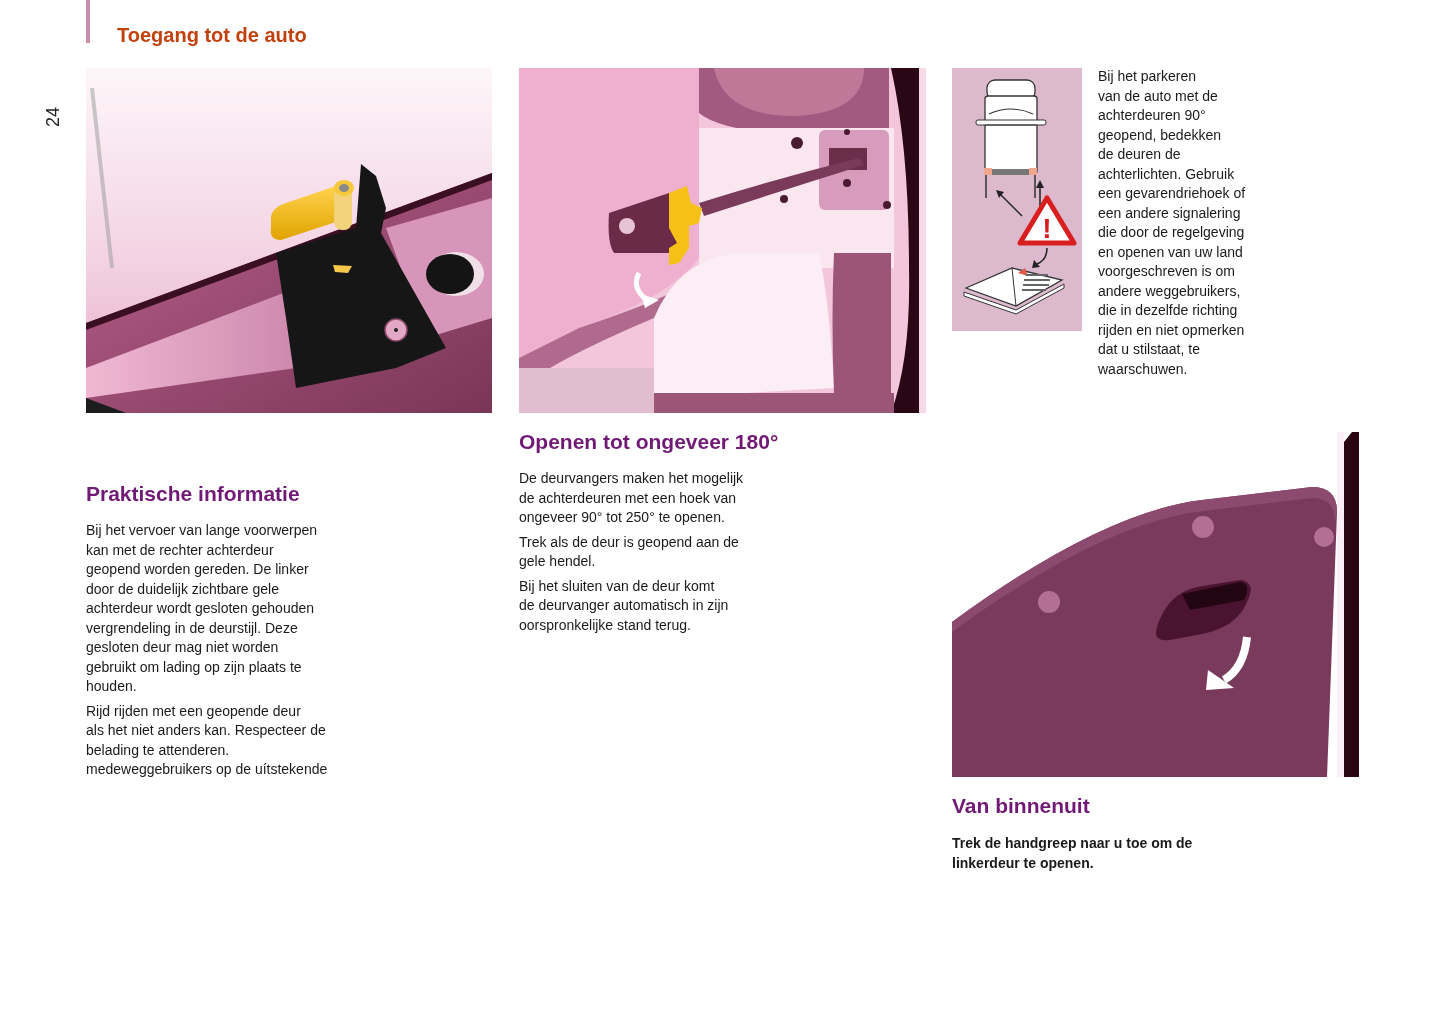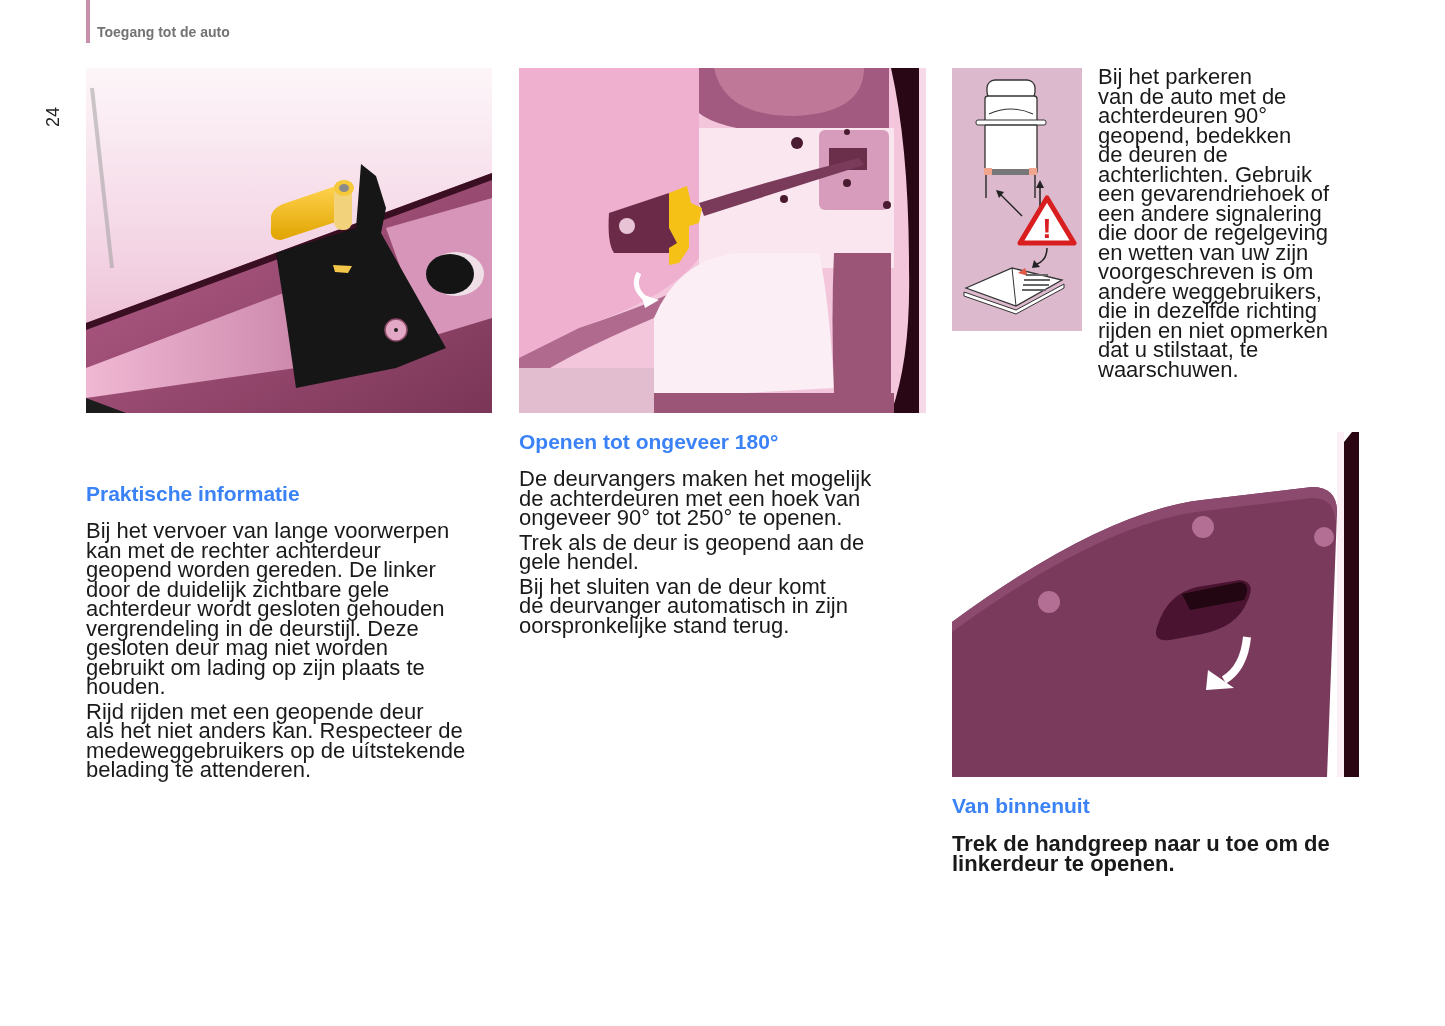--- a/index.html
+++ b/index.html
@@ -2,30 +2,30 @@
 <html><head>
   <meta charset="utf-8">
   <style>
     html, body { margin: 0; padding: 0; background: #ffffff; }
     body {
       width: 1445px; height: 1026px; position: relative; overflow: hidden;
       font-family: "Liberation Sans", sans-serif; color: #1a1a1a;
     }
     .abs { position: absolute; }
     .header-bar { left: 86px; top: 0; width: 4px; height: 43px; background: #c78fab; }
-    .section-title { left: 97px; top: 24px; font-size: 14px; font-weight: bold; color: #737373; white-space: nowrap; }
+    .section-title { left: 117px; top: 24px; font-size: 20px; font-weight: bold; color: #c2410c; white-space: nowrap; }
     .page-number {
       left: 40px; top: 104px; width: 26px; height: 26px;
       font-size: 18px; color: #222; transform: rotate(-90deg); transform-origin: center;
       text-align: center; line-height: 26px;
     }
     .figure { overflow: hidden; }
     .figure svg { display: block; }
-    h2.heading { margin: 0; font-size: 21px; font-weight: bold; color: #3b82f6; white-space: nowrap; }
-    .body-text { font-size: 22px; line-height: 19.5px; color: #1a1a1a; }
+    h2.heading { margin: 0; font-size: 21px; font-weight: bold; color: #701a75; white-space: nowrap; }
+    .body-text { font-size: 14px; line-height: 19.5px; color: #1a1a1a; }
     .body-text p { margin: 0 0 5px 0; }
     .line { display: block; white-space: nowrap; }
   </style>
 </head>
 <body>
 
 <div class="abs header-bar"></div>
 <div class="abs section-title">Toegang tot de auto</div>
 <div class="abs page-number">24</div>
 
@@ -176,21 +176,21 @@
   <p id="rt-p0">
       <span class="line">Bij het parkeren</span>
       <span class="line">van de auto met de</span>
       <span class="line">achterdeuren 90°</span>
       <span class="line">geopend, bedekken</span>
       <span class="line">de deuren de</span>
       <span class="line">achterlichten. Gebruik</span>
       <span class="line">een gevarendriehoek of</span>
       <span class="line">een andere signalering</span>
       <span class="line">die door de regelgeving</span>
-      <span class="line">en wetten van uw zijn</span>
+      <span class="line">en openen van uw land</span>
       <span class="line">voorgeschreven is om</span>
       <span class="line">andere weggebruikers,</span>
       <span class="line">die in dezelfde richting</span>
       <span class="line">rijden en niet opmerken</span>
       <span class="line">dat u stilstaat, te</span>
       <span class="line">waarschuwen.</span>
     </p>
 </div>
 
 <div class="abs" style="left:86px; top:482px; width:420px;">
@@ -204,22 +204,22 @@
       <span class="line">door de duidelijk zichtbare gele</span>
       <span class="line">achterdeur wordt gesloten gehouden</span>
       <span class="line">vergrendeling in de deurstijl. Deze</span>
       <span class="line">gesloten deur mag niet worden</span>
       <span class="line">gebruikt om lading op zijn plaats te</span>
       <span class="line">houden.</span>
     </p>
   <p id="l-p1">
       <span class="line">Rijd rijden met een geopende deur</span>
       <span class="line">als het niet anders kan. Respecteer de</span>
+      <span class="line">belading te attenderen.</span>
       <span class="line">medeweggebruikers op de uítstekende</span>
-      <span class="line">belading te attenderen.</span>
     </p>
 </div>
 
 <div class="abs" style="left:519px; top:430px; width:420px;">
   <h2 class="heading">Openen tot ongeveer 180°</h2>
 </div>
 <div class="abs body-text" style="left:519px; top:469px; width:420px;">
   <p id="m-p0">
       <span class="line">De deurvangers maken het mogelijk</span>
       <span class="line">de achterdeuren met een hoek van</span>

